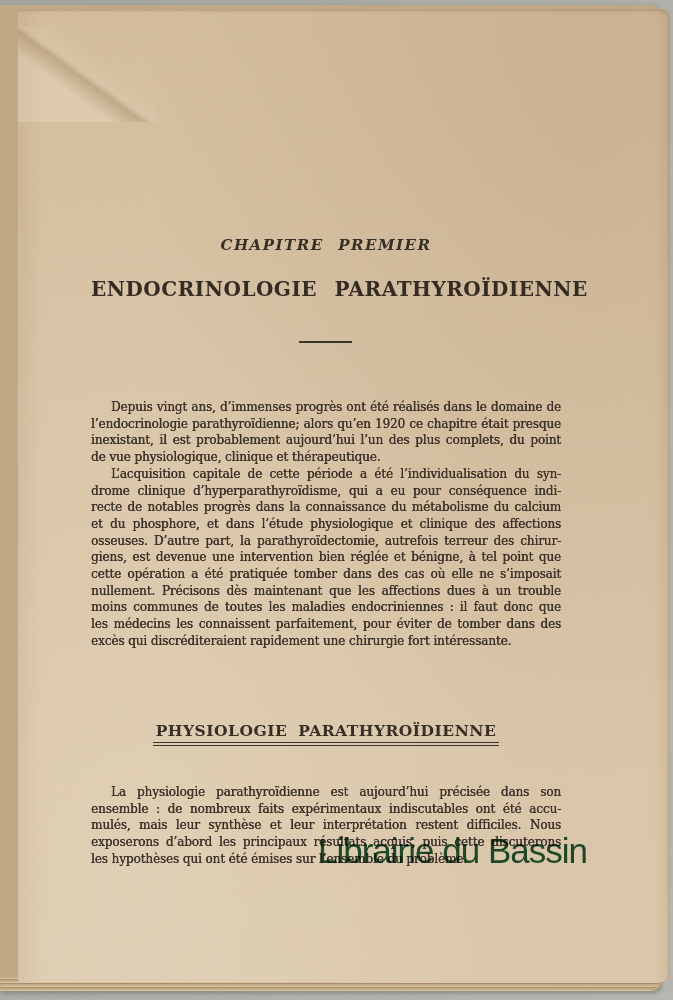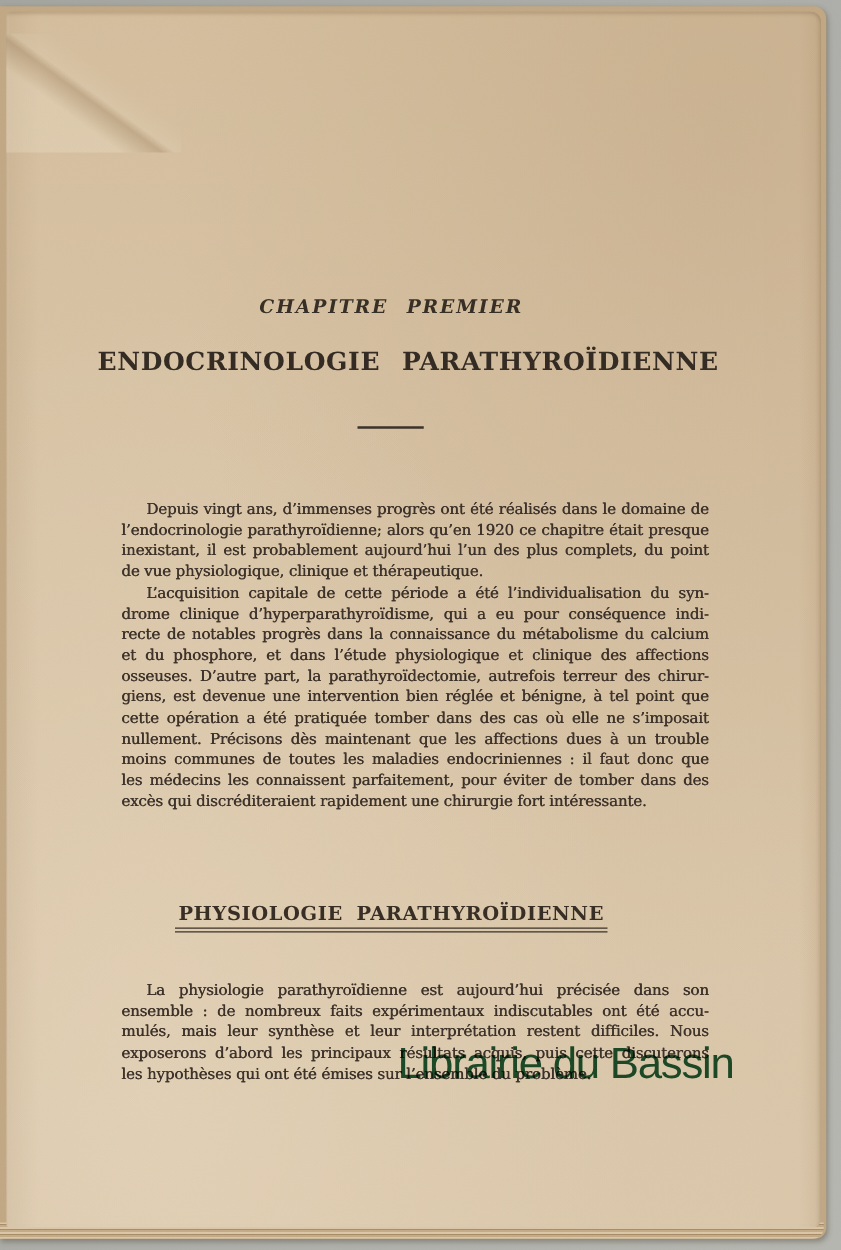--- a/index.html
+++ b/index.html
@@ -24,21 +24,21 @@
     background: repeating-linear-gradient(
       to bottom,
       rgba(250,235,210,0.45) 0 1px,
       rgba(125,95,60,0.38) 1px 2px,
       rgba(205,180,145,0.25) 2px 4px);
     border-radius: 0 0 9px 0;
   }
 
   
   .book-page {
-    position: absolute; left: 5px; top: 9px;
+    position: absolute; left: 18px; top: 9px;
     width: 652px; height: 973px;
     border-radius: 3px 9px 7px 3px;
     background:
       radial-gradient(ellipse at 18% 88%, rgba(250,240,220,0.22), transparent 52%),
       radial-gradient(ellipse at 88% 10%, rgba(135,100,60,0.14), transparent 55%),
       linear-gradient(to right, rgba(120,90,55,0.10) 0, transparent 26px),
       linear-gradient(to left, rgba(115,82,48,0.20) 0, rgba(150,115,75,0.10) 5px, transparent 18px),
       linear-gradient(180deg, #d4be9e 0%, #d8c3a5 30%, #dac6a9 70%, #dbc8ac 100%);
     box-shadow: inset 0 2px 3px rgba(110,82,50,0.28), inset 2px 0 2px rgba(245,232,210,0.25);
   }
@@ -83,21 +83,20 @@
   .para-block { position: absolute; left: 0; width: 470px; }
   .block-1 { top: 390px; }
   .block-3 { top: 775px; }
 
   .line {
     width: 470px; line-height: 16.7px;
     font-size: 12px; letter-spacing: -0.1px;
     text-align: justify; text-align-last: justify;
     white-space: normal;
     text-shadow: 0.35px 0 0 currentColor;
-    margin-left: 19px;
   }
   .line.first { text-indent: 20px; }
   .line.last { text-align-last: left; }
 
   .section-heading-row {
     position: absolute; top: 712px; width: 100%;
     text-align: center;
   }
   .section-heading {
     display: inline-block; white-space: nowrap;

